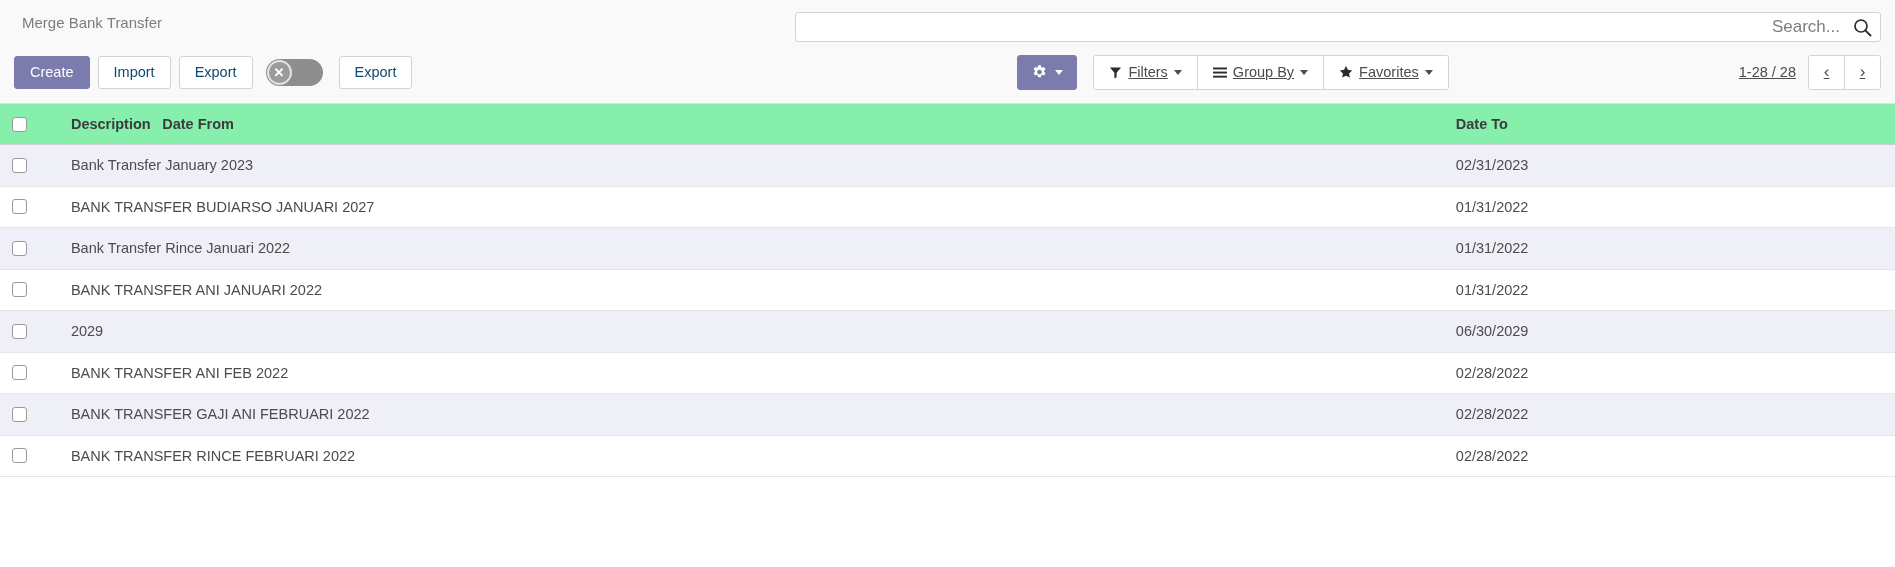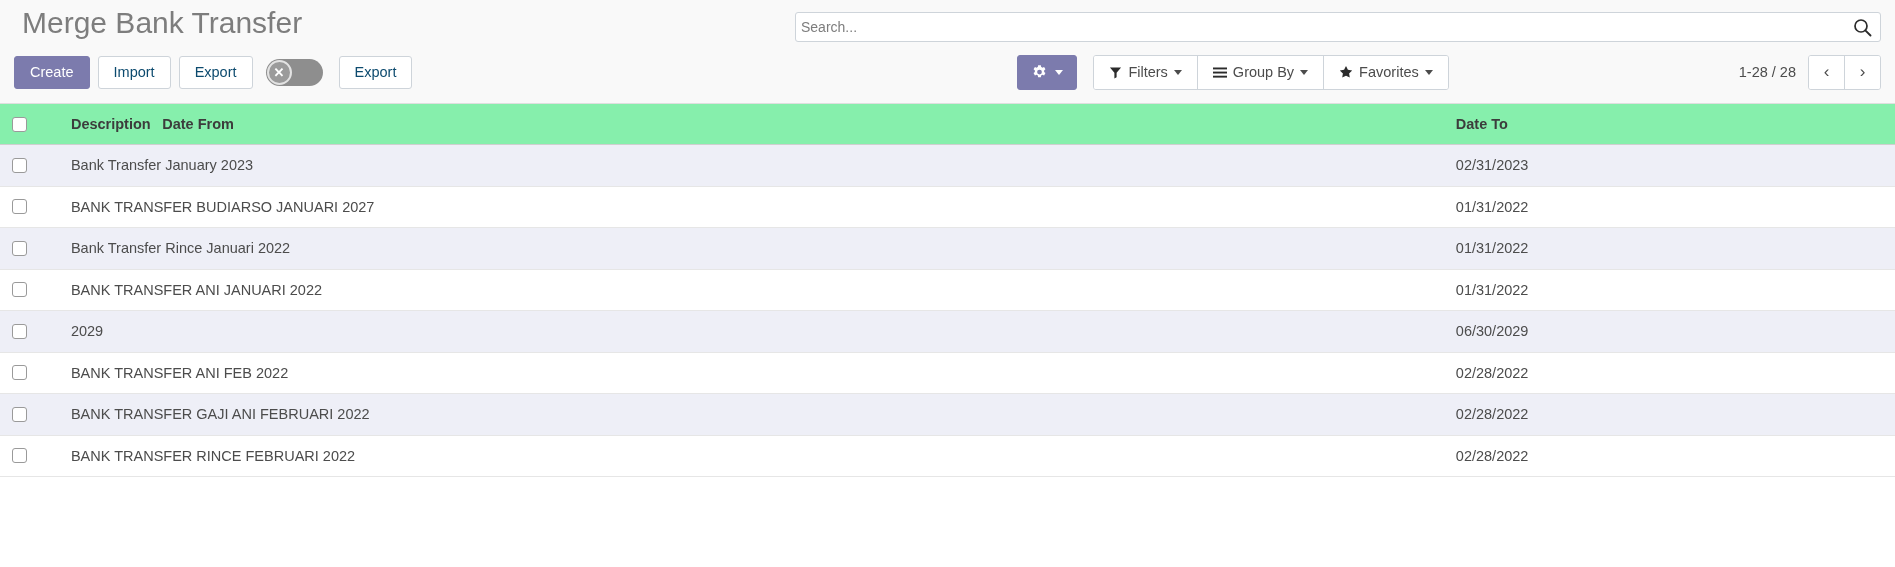--- a/index.html
+++ b/index.html
@@ -30,21 +30,21 @@
     position: relative;
   }
   .cp-top {
     display: flex;
     align-items: flex-start;
     padding: 8px 14px 0 14px;
     height: 42px;
     box-sizing: border-box;
   }
   .breadcrumb {
-    font-size: 30px;
+    font-size: 15px;
     color: #7d7d7d;
     line-height: 30px;
     font-weight: 400;
     white-space: nowrap;
     padding-left: 8px;
   }
   .searchview {
     position: absolute;
     left: 795px;
     top: 12px;
@@ -55,25 +55,26 @@
     border-radius: 3px;
     box-sizing: border-box;
     display: flex;
     align-items: center;
   }
   .searchview input {
     flex: 1 1 auto;
     border: none;
     outline: none;
     font-family: "Liberation Sans", sans-serif;
-    font-size: 14px;
+    font-size: 17px;
     color: #4c4c4c;
     background: transparent;
     padding: 0 8px 0 5px;
     height: 36px;
+    text-align: right;
   }
   .searchview input::placeholder {
     color: #7d7d7d;
     opacity: 1;
   }
   .search-icon {
     width: 28px;
     display: flex;
     align-items: center;
     justify-content: center;
@@ -149,20 +150,21 @@
     font-size: 13px;
     line-height: 1;
     font-weight: bold;
   }
   .btn-export2 { margin-left: 8px; }
 
   .cp-right {
     margin-left: auto;
     display: flex;
     align-items: center;
+    text-decoration: underline;
   }
   .cog-btn {
     background: #7c7bad;
     border: 1px solid #7c7bad;
     color: #ffffff;
     border-radius: 3px;
     height: 33px;
     padding: 0 13px;
     display: inline-flex;
     align-items: center;

